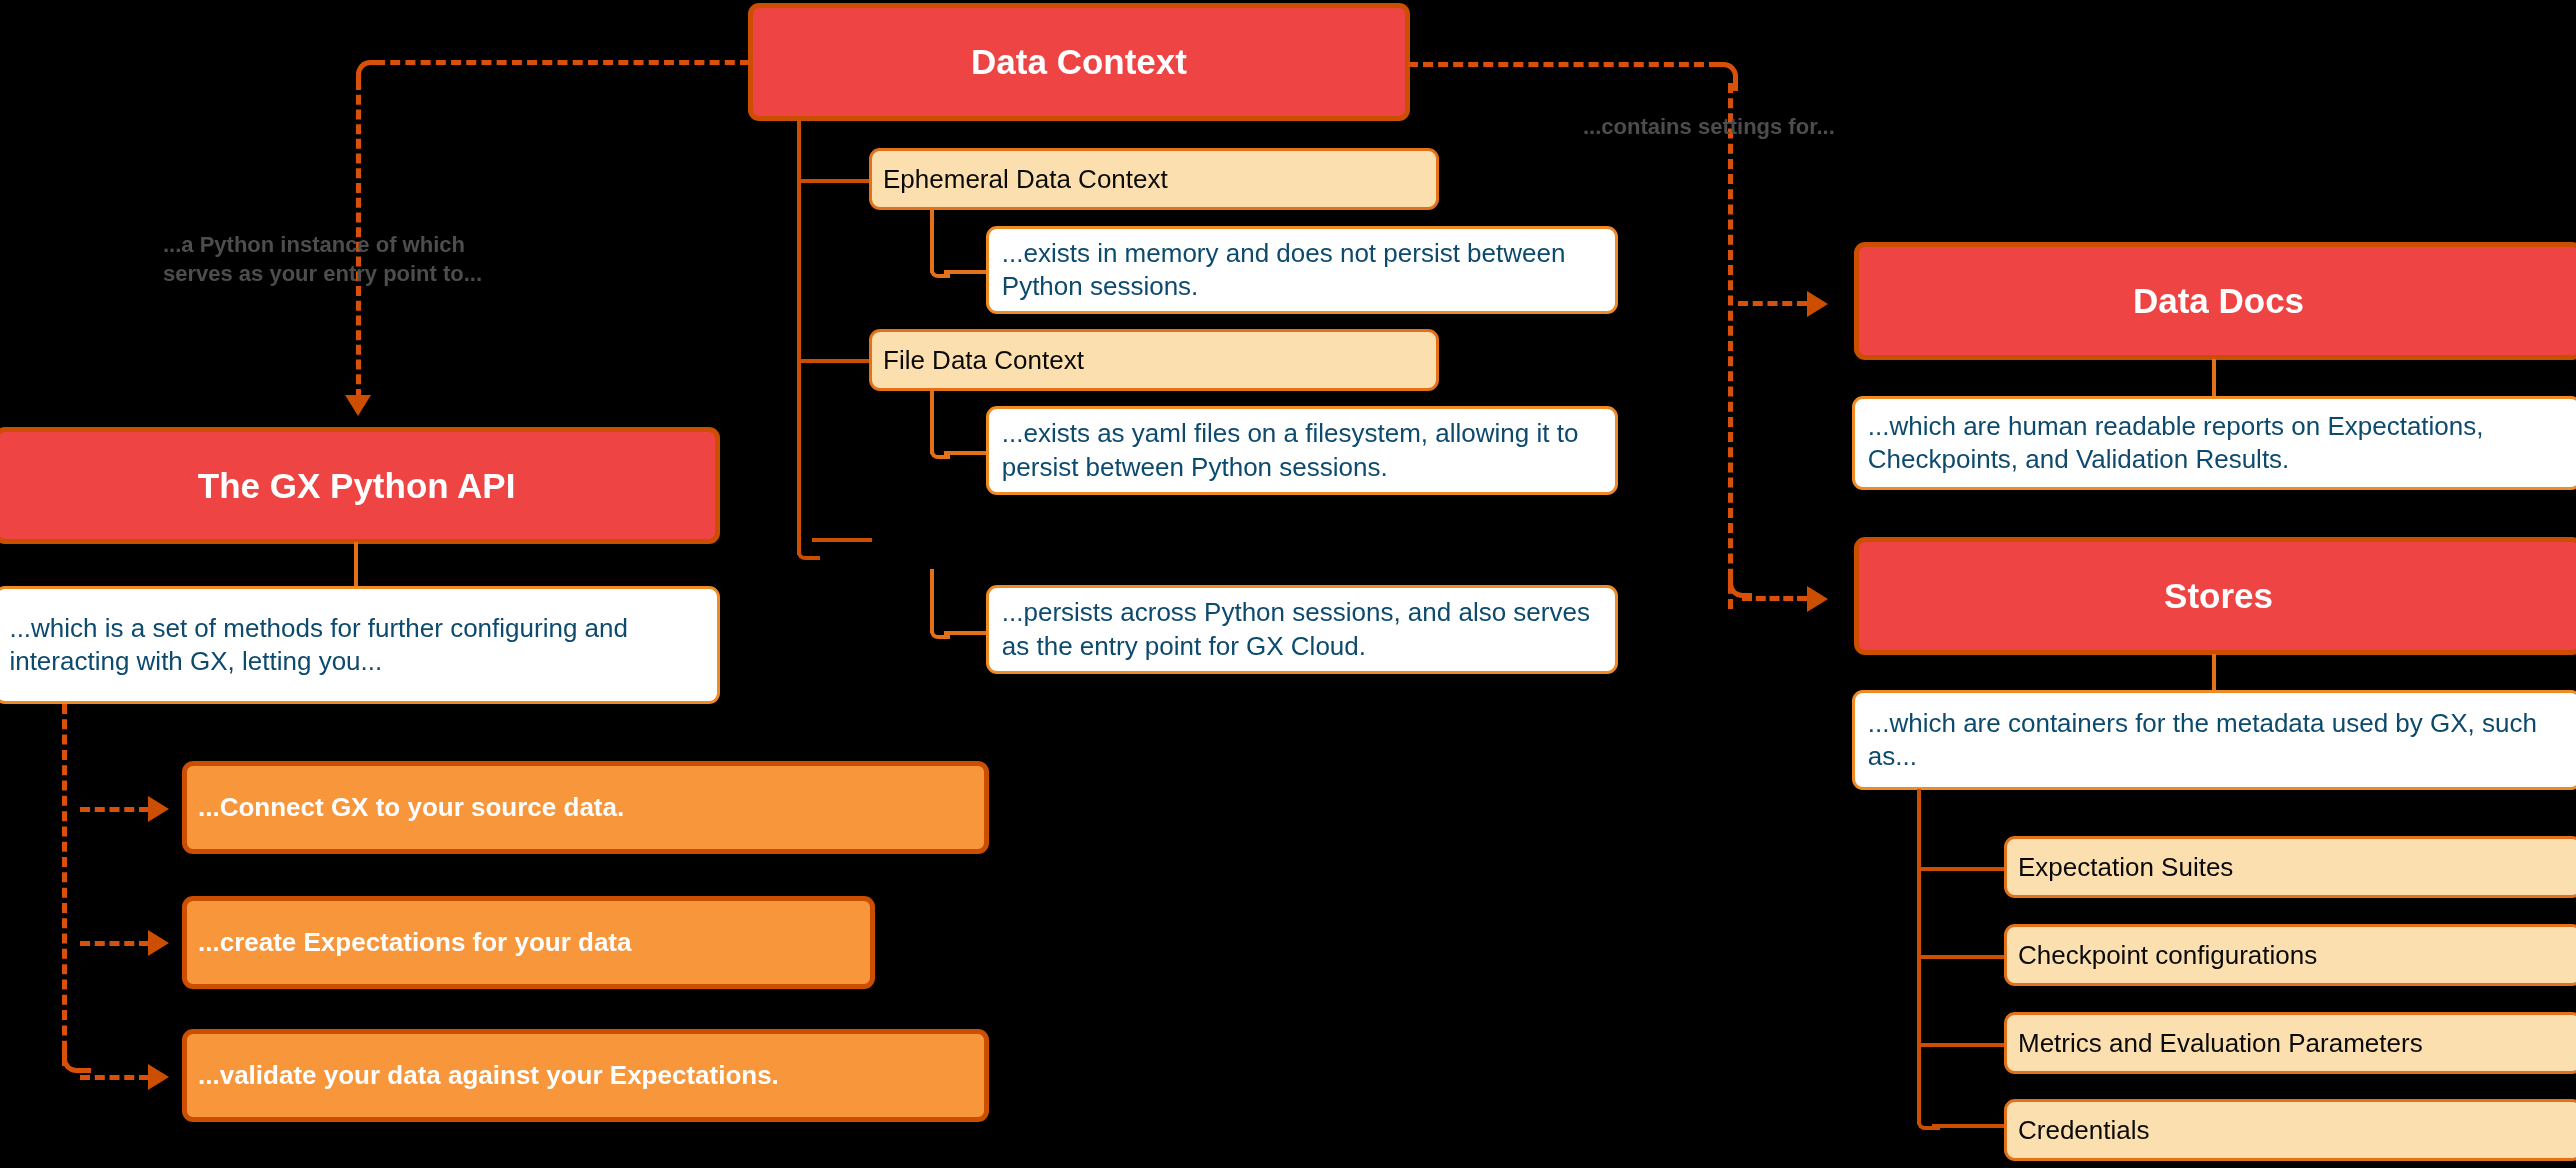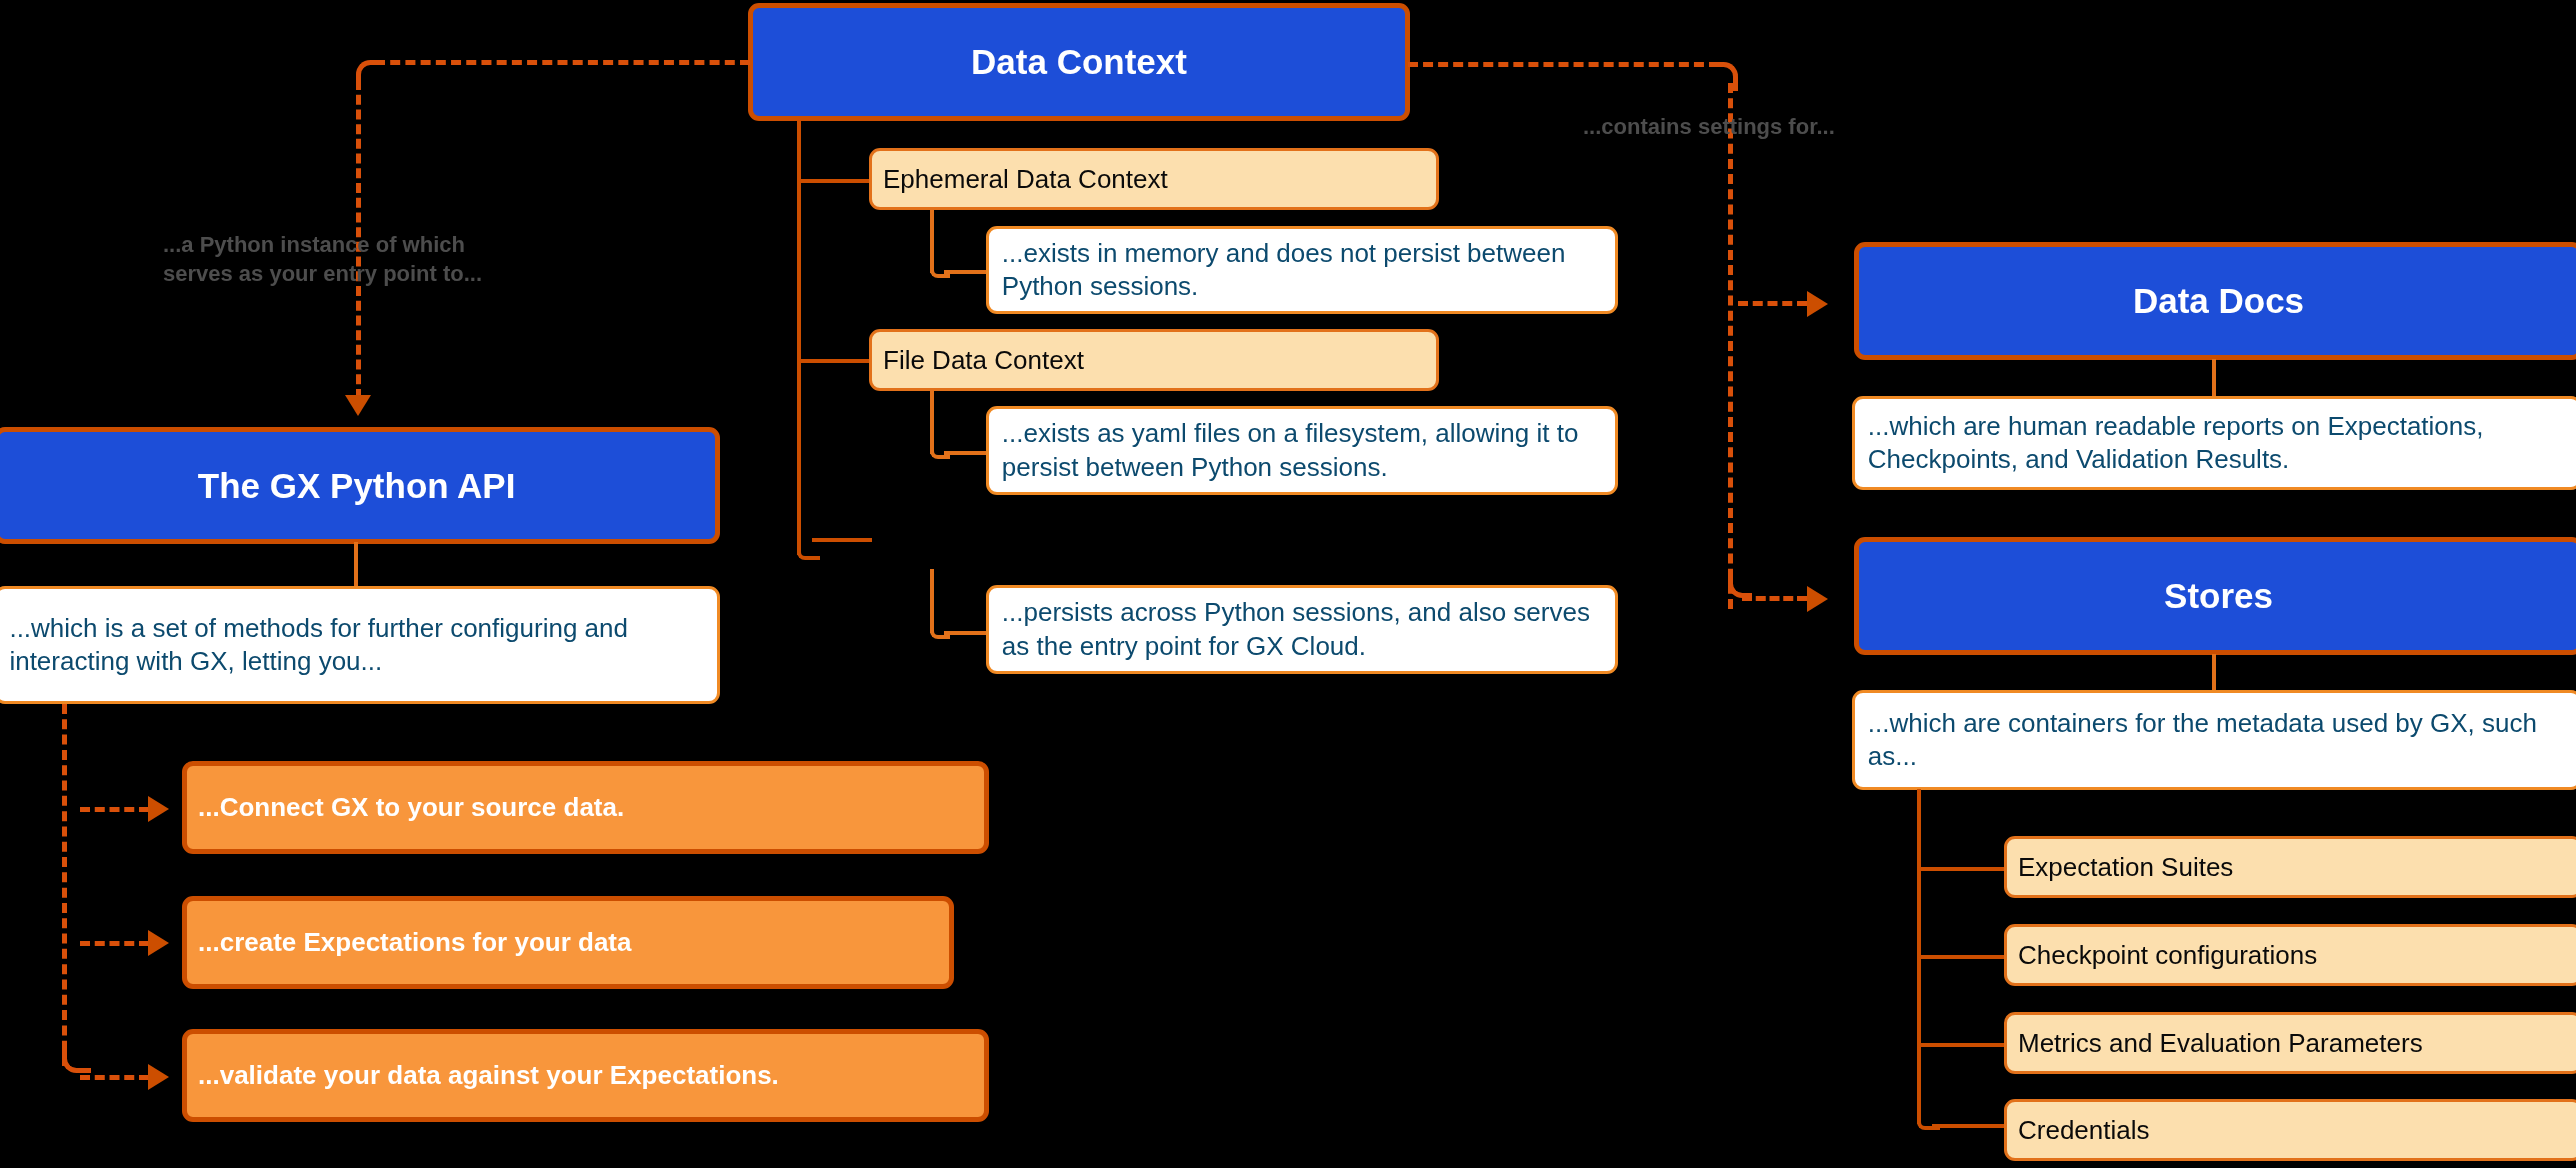--- a/index.html
+++ b/index.html
@@ -22,21 +22,21 @@
   .node {
     position: absolute;
     box-sizing: border-box;
     display: flex;
     align-items: center;
     border-radius: 11px;
   }
 
   
   .node.primary {
-    background: #1d4ed8;
+    background: #ef4444;
     border: 5.6px solid #CC4E00;
     color: #FFFFFF;
     justify-content: center;
     text-align: center;
     font-weight: bold;
     font-size: 35px;
   }
 
   
   .node.action {
@@ -170,21 +170,21 @@
   <div class="dash-corner corner-bl" style="left:62px; top:1044px; width:24px; height:24px;"></div>
 
   <div class="dash-h" style="left:80px; top:807px; width:69px;"></div>
   <div class="arrow-r" style="left:148px; top:796px;"></div>
   <div class="node action" style="left:182px; top:761px; width:807px; height:93px;">
     <span>...Connect GX to your source data.</span>
   </div>
 
   <div class="dash-h" style="left:80px; top:941px; width:69px;"></div>
   <div class="arrow-r" style="left:148px; top:930px;"></div>
-  <div class="node action" style="left:182px; top:896px; width:772px; height:93px;">
+  <div class="node action" style="left:182px; top:896px; width:693px; height:93px;">
     <span>...create Expectations for your data</span>
   </div>
 
   <div class="dash-h" style="left:80px; top:1075px; width:69px;"></div>
   <div class="arrow-r" style="left:148px; top:1064px;"></div>
   <div class="node action" style="left:182px; top:1029px; width:807px; height:93px;">
     <span>...validate your data against your Expectations.</span>
   </div>
 
   <div class="conn v" style="left:797px; top:120px; height:435px;"></div>

